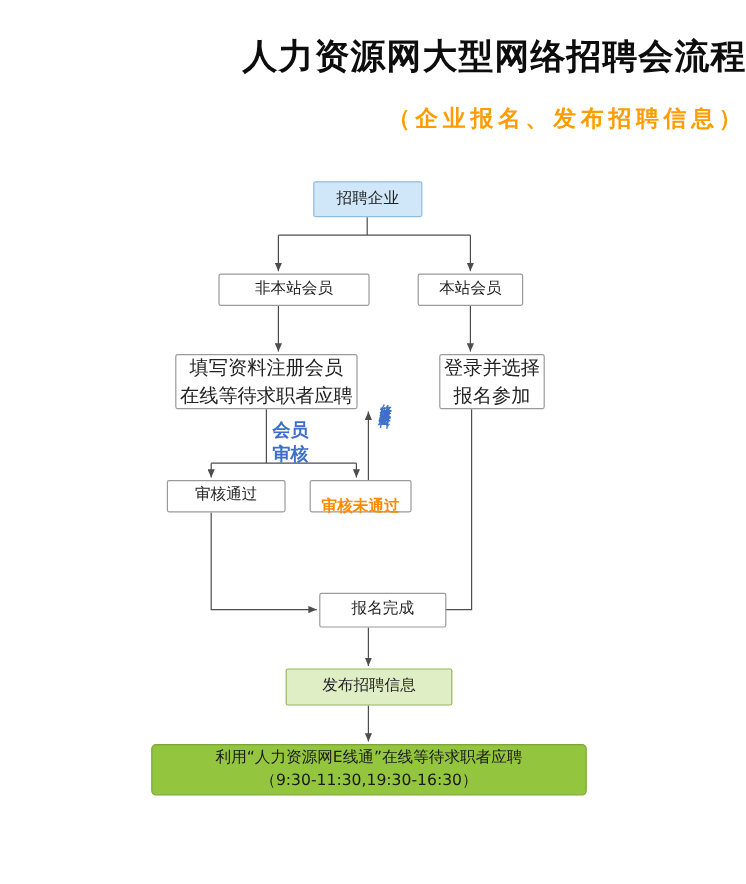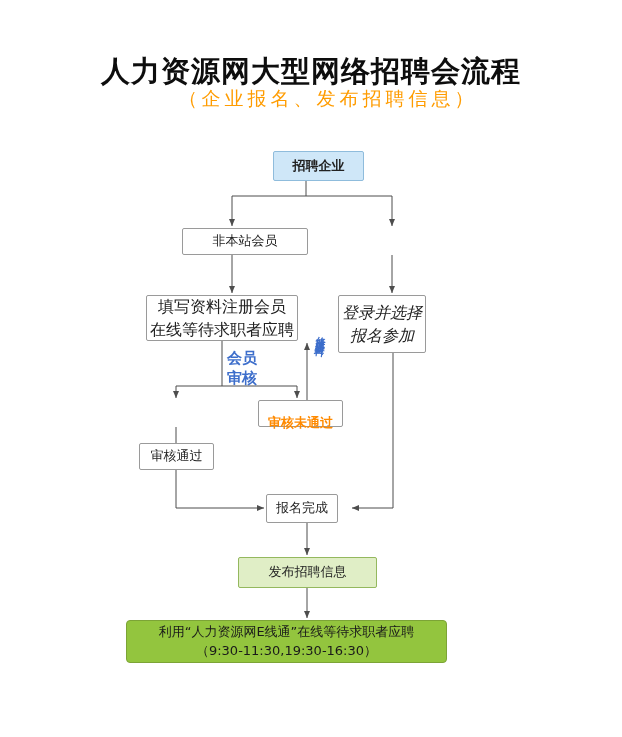--- a/index.html
+++ b/index.html
@@ -12,24 +12,24 @@
     --publish-box-bg:#e0eec6;
     --publish-box-border:#94b85e;
     --final-box-bg:#93c53e;
     --final-box-border:#7ca436;
     --line-color:#4d4d4d;
   }
   *{margin:0;padding:0;box-sizing:border-box;}
   html,body{background:#ffffff;}
   body{width:622px;height:737px;font-family:"DejaVu Sans","Liberation Sans",sans-serif;}
   .canvas{position:relative;width:622px;height:737px;background:#ffffff;overflow:hidden;}
-  .title{position:absolute;top:28px;left:0;width:100%;text-align:center;
-         font-size:29px;font-weight:bold;color:#0d0d0d;letter-spacing:1px;margin-top:24px;}
-  .subtitle{position:absolute;top:86px;left:0;width:100%;text-align:center;
-         font-size:19px;font-weight:normal;color:var(--subtitle-color);letter-spacing:4px;padding-left:34px;}
+  .title{position:absolute;top:28px;left:0;width:100%;text-align:right;
+         font-size:29px;font-weight:bold;color:#0d0d0d;letter-spacing:1px;}
+  .subtitle{position:absolute;top:86px;left:0;width:100%;text-align:right;
+         font-size:19px;font-weight:bold;color:var(--subtitle-color);letter-spacing:4px;padding-left:34px;}
   .node{position:absolute;display:flex;flex-direction:column;align-items:center;justify-content:center;
         background:#ffffff;border:1px solid var(--white-box-border);border-radius:2px;
         font-size:13px;color:#222222;text-align:center;line-height:1.4;}
   .node.two-line{font-size:16px;line-height:1.45;text-align:right;}
   .node.blue{background:var(--company-box-bg);border-color:var(--company-box-border);}
   .node.green-light{background:var(--publish-box-bg);border-color:var(--publish-box-border);justify-content:center;}
   .node.green{background:var(--final-box-bg);border-color:var(--final-box-border);border-radius:4px;color:#1a1a1a;}
   .orange-text{color:var(--audit-fail-text);font-weight:bold;margin-top:20px;}
   .blue-label{position:absolute;color:var(--blue-label);font-size:15px;font-weight:bold;
               line-height:1.35;text-align:left;}
@@ -61,60 +61,63 @@
     <path d="M222,341 L222,386 M176,386 L297,386"></path>
     <path d="M176,386 L176,398" marker-end="url(#arr)"></path>
     <path d="M297,386 L297,398" marker-end="url(#arr)"></path>
     <path d="M307,400 L307,343" marker-end="url(#arr)"></path>
     <path d="M176,427 L176,508 L264,508" marker-end="url(#arr)"></path>
     <path d="M393,341 L393,508 L352,508" marker-end="url(#arr)"></path>
     <path d="M307,523 L307,555" marker-end="url(#arr)"></path>
     <path d="M307,588 L307,618" marker-end="url(#arr)"></path>
   </svg>
 
-  <div class="node blue" style="left:273px;top:151px;width:91px;height:30px;font-weight:bold;">
+  <div class="node blue" style="left:261px;top:151px;width:91px;height:30px;">
     <span>招聘企业</span>
   </div>
 
   <div class="node" style="left:169px;top:228px;width:126px;height:27px;margin-left:13px;">
     <span>非本站会员</span>
   </div>
 
+  <div class="node" style="left:348px;top:228px;width:88px;height:27px;">
+    <span>本站会员</span>
+  </div>
 
   <div class="node two-line" style="left:146px;top:295px;width:152px;height:46px;">
     <span>填写资料注册会员</span>
     <span>在线等待求职者应聘</span>
   </div>
 
-  <div class="node two-line" style="left:338px;top:295px;width:88px;height:58px;font-style:italic;">
+  <div class="node two-line" style="left:366px;top:295px;width:88px;height:46px;">
     <span>登录并选择</span>
     <span>报名参加</span>
   </div>
 
   <div class="blue-label" style="left:227px;top:348px;">
     <div>会员</div>
     <div>审核</div>
   </div>
 
   <div class="blue-label vertical" style="left:311px;top:328px;height:66px;font-size:10px;">修改注册资料</div>
 
-  <div class="node" style="left:139px;top:400px;width:75px;height:27px;margin-top:43px;">
+  <div class="node" style="left:139px;top:400px;width:99px;height:27px;">
     <span>审核通过</span>
   </div>
 
   <div class="node" style="left:258px;top:400px;width:85px;height:27px;">
     <span class="orange-text">审核未通过</span>
   </div>
 
-  <div class="node" style="left:266px;top:494px;width:72px;height:29px;">
+  <div class="node" style="left:266px;top:494px;width:106px;height:29px;">
     <span>报名完成</span>
   </div>
 
   <div class="node green-light" style="left:238px;top:557px;width:139px;height:31px;">
     <span>发布招聘信息</span>
   </div>
 
-  <div class="node green" style="left:126px;top:620px;width:321px;height:43px;justify-content:center;">
+  <div class="node green" style="left:126px;top:620px;width:363px;height:43px;justify-content:center;">
     <span>利用“人力资源网E线通”在线等待求职者应聘</span>
     <span>（9:30-11:30,19:30-16:30）</span>
   </div>
 
 </div>
 
 </body></html>

